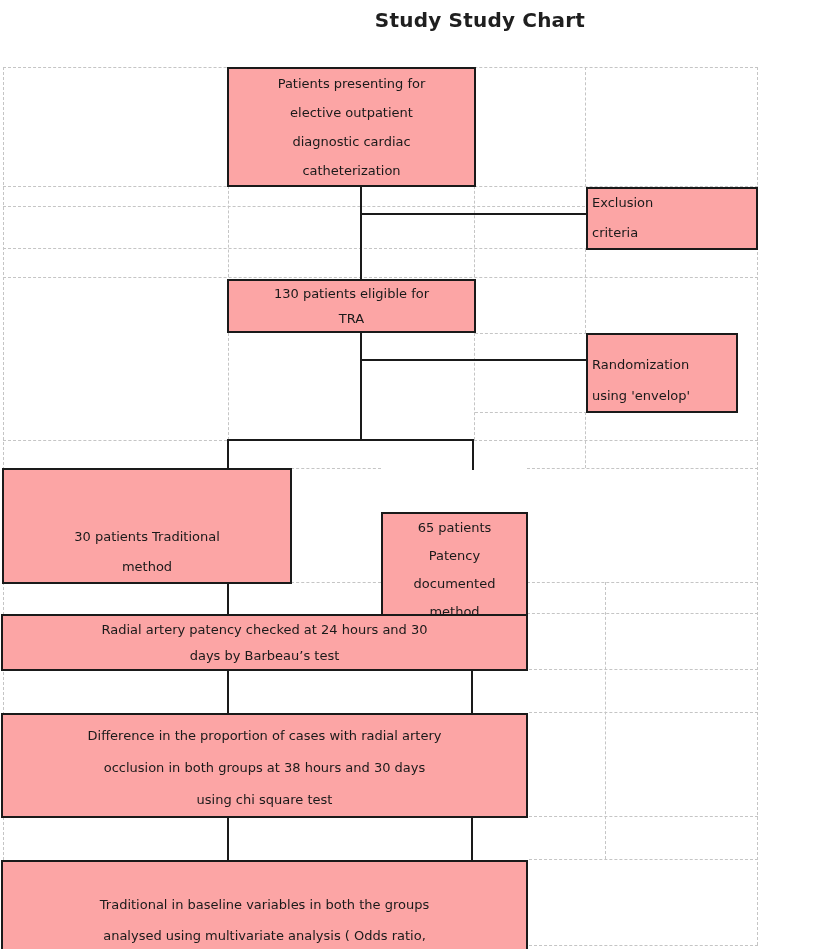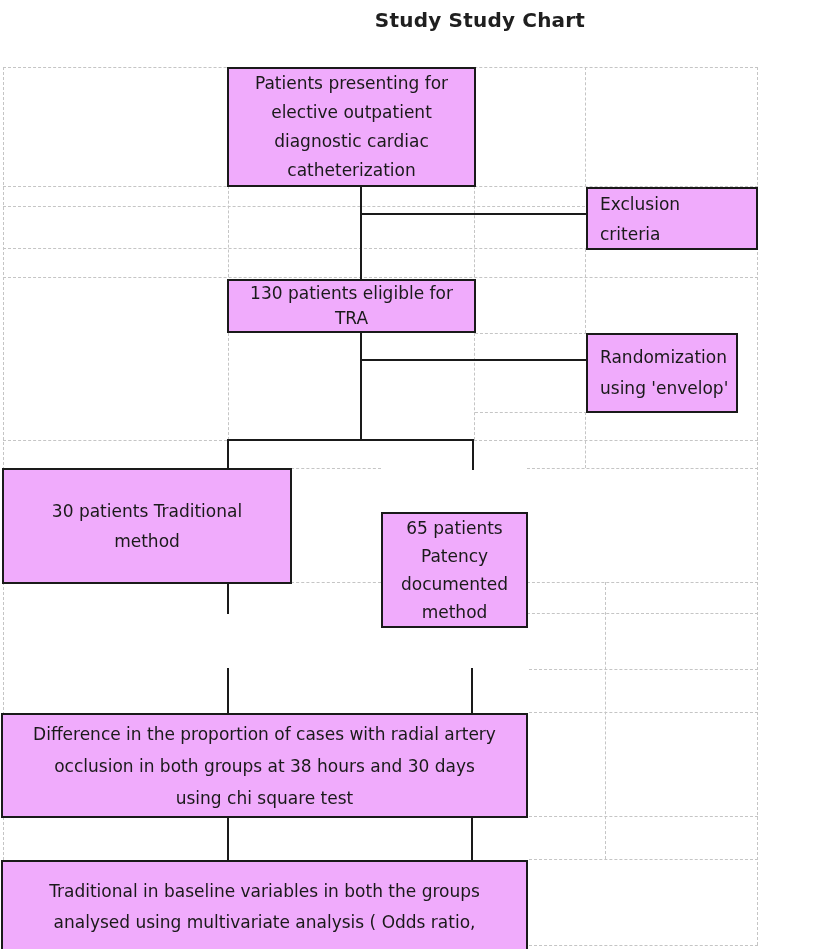--- a/index.html
+++ b/index.html
@@ -16,28 +16,28 @@
   .gh{position:absolute;height:0;border-top:1px dashed #c5c5c5;z-index:1;}
   .gv{position:absolute;width:0;border-left:1px dashed #c5c5c5;z-index:1;}
   
   .line{position:absolute;background:#1a1a1a;z-index:2;}
   .split{
     position:absolute;z-index:2;background:transparent;
     border-top:2px solid #1a1a1a;border-left:2px solid #1a1a1a;border-right:2px solid #1a1a1a;
   }
   
   .node{
-    position:absolute;box-sizing:border-box;background:#f0abfc;
+    position:absolute;box-sizing:border-box;background:#fca5a5;
     border:2px solid #1a1a1a;z-index:3;
-    display:flex;align-items:center;justify-content:center;
-    font-size:17px;line-height:29px;
+    display:flex;align-items:flex-end;justify-content:center;
+    font-size:13px;line-height:29px;
   }
   .node .lbl{white-space:pre-line;text-align:center;width:100%;}
   .node.left-align{justify-content:flex-start;}
-  .node.left-align .lbl{text-align:left;padding-left:12px;width:auto;}
+  .node.left-align .lbl{text-align:left;padding-left:4px;width:auto;}
 </style>
 </head>
 <body>
 
 <div id="canvas">
 
   <div class="title">Study Study Chart</div>
 
   <div class="gh" style="left:3px;top:67px;width:755px;"></div>
   <div class="gh" style="left:3px;top:186px;width:755px;"></div>
@@ -110,20 +110,24 @@
 method</span>
   </div>
 
   <div class="node" style="left:381px;top:468px;width:147px;height:116px;line-height:28px;margin-top:44px;">
     <span class="lbl">65 patients
 Patency
 documented
 method</span>
   </div>
 
+  <div class="node" style="left:1px;top:614px;width:527px;height:57px;line-height:26px;">
+    <span class="lbl">Radial artery patency checked at 24 hours and 30
+days by Barbeau’s test</span>
+  </div>
 
   <div class="node" style="left:1px;top:713px;width:527px;height:105px;line-height:32px;">
     <span class="lbl">Difference in the proportion of cases with radial artery
 occlusion in both groups at 38 hours and 30 days
 using chi square test</span>
   </div>
 
   <div class="node" style="left:1px;top:860px;width:527px;height:93px;line-height:31px;">
     <span class="lbl">Traditional in baseline variables in both the groups
 analysed using multivariate analysis ( Odds ratio,</span>

